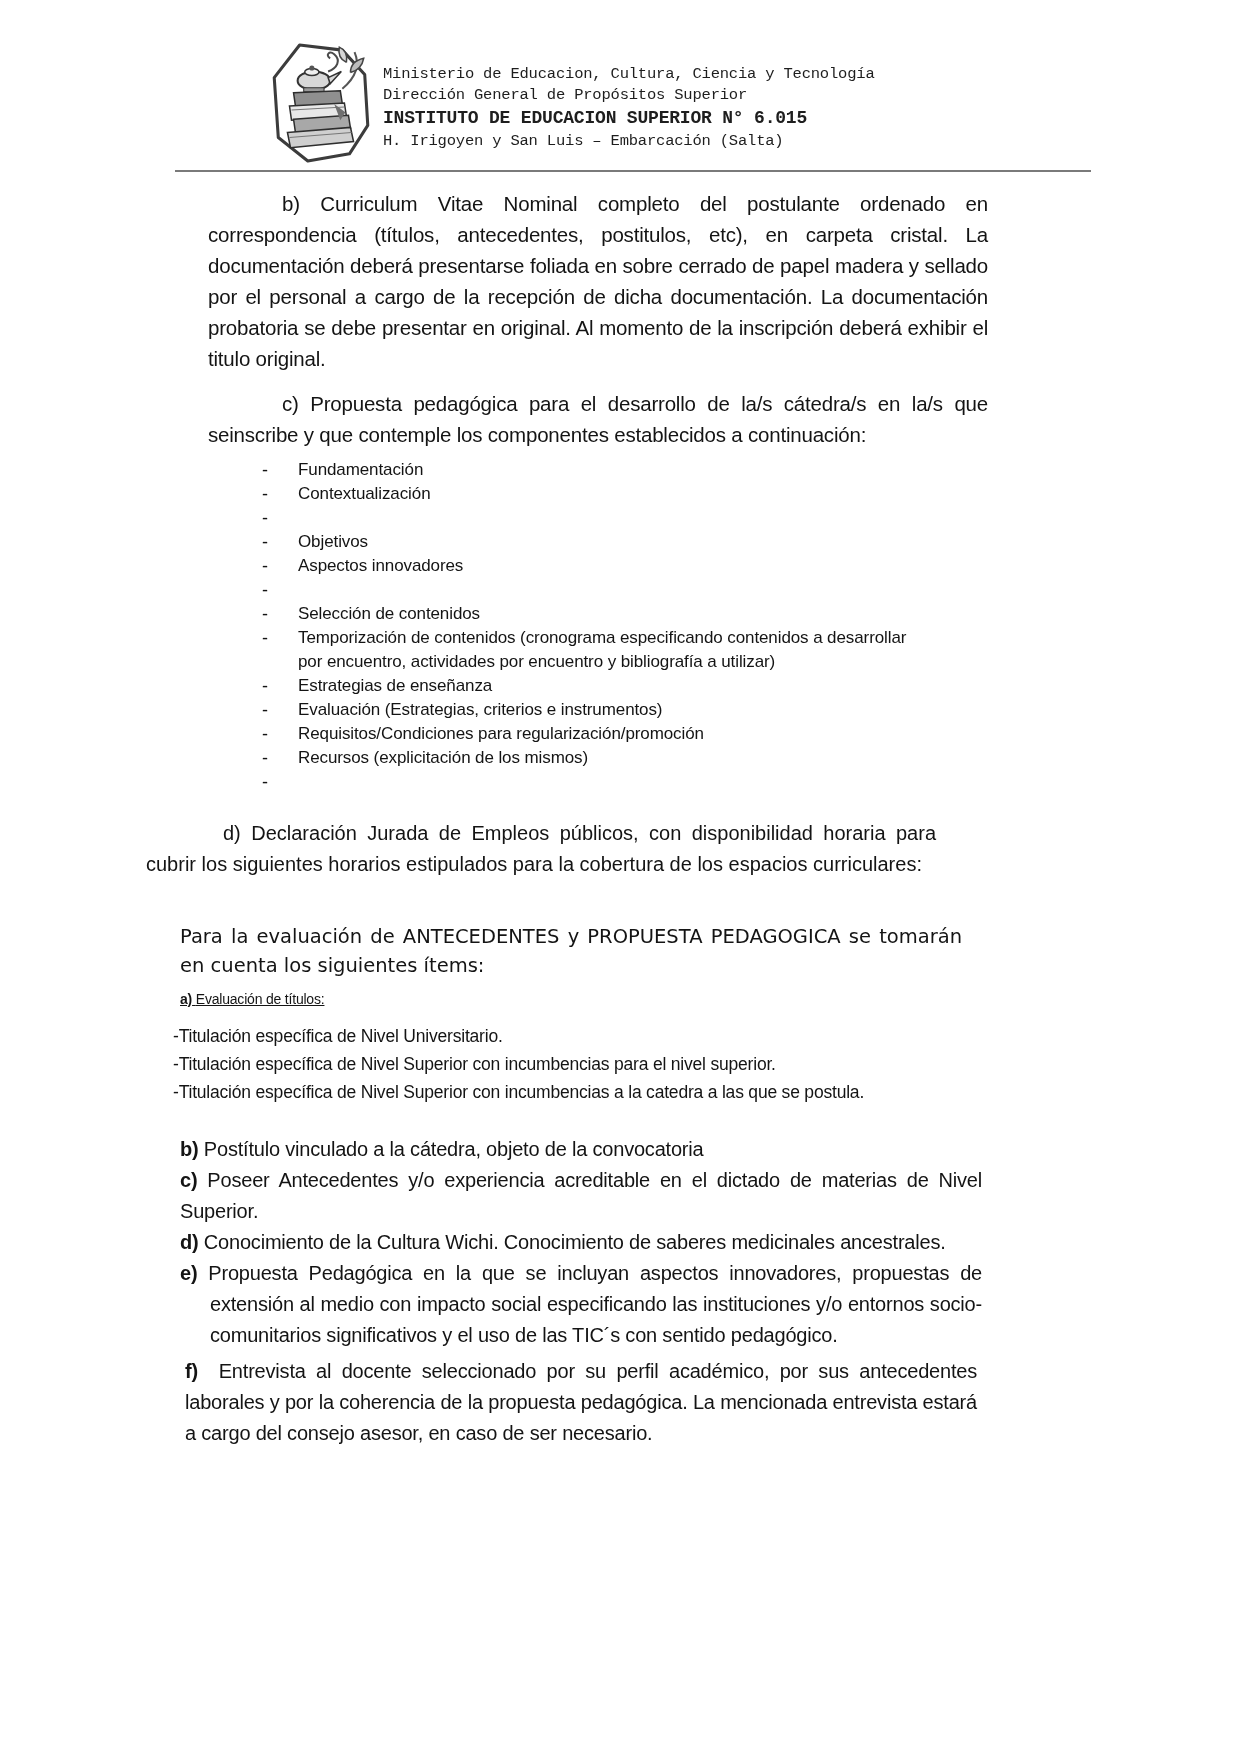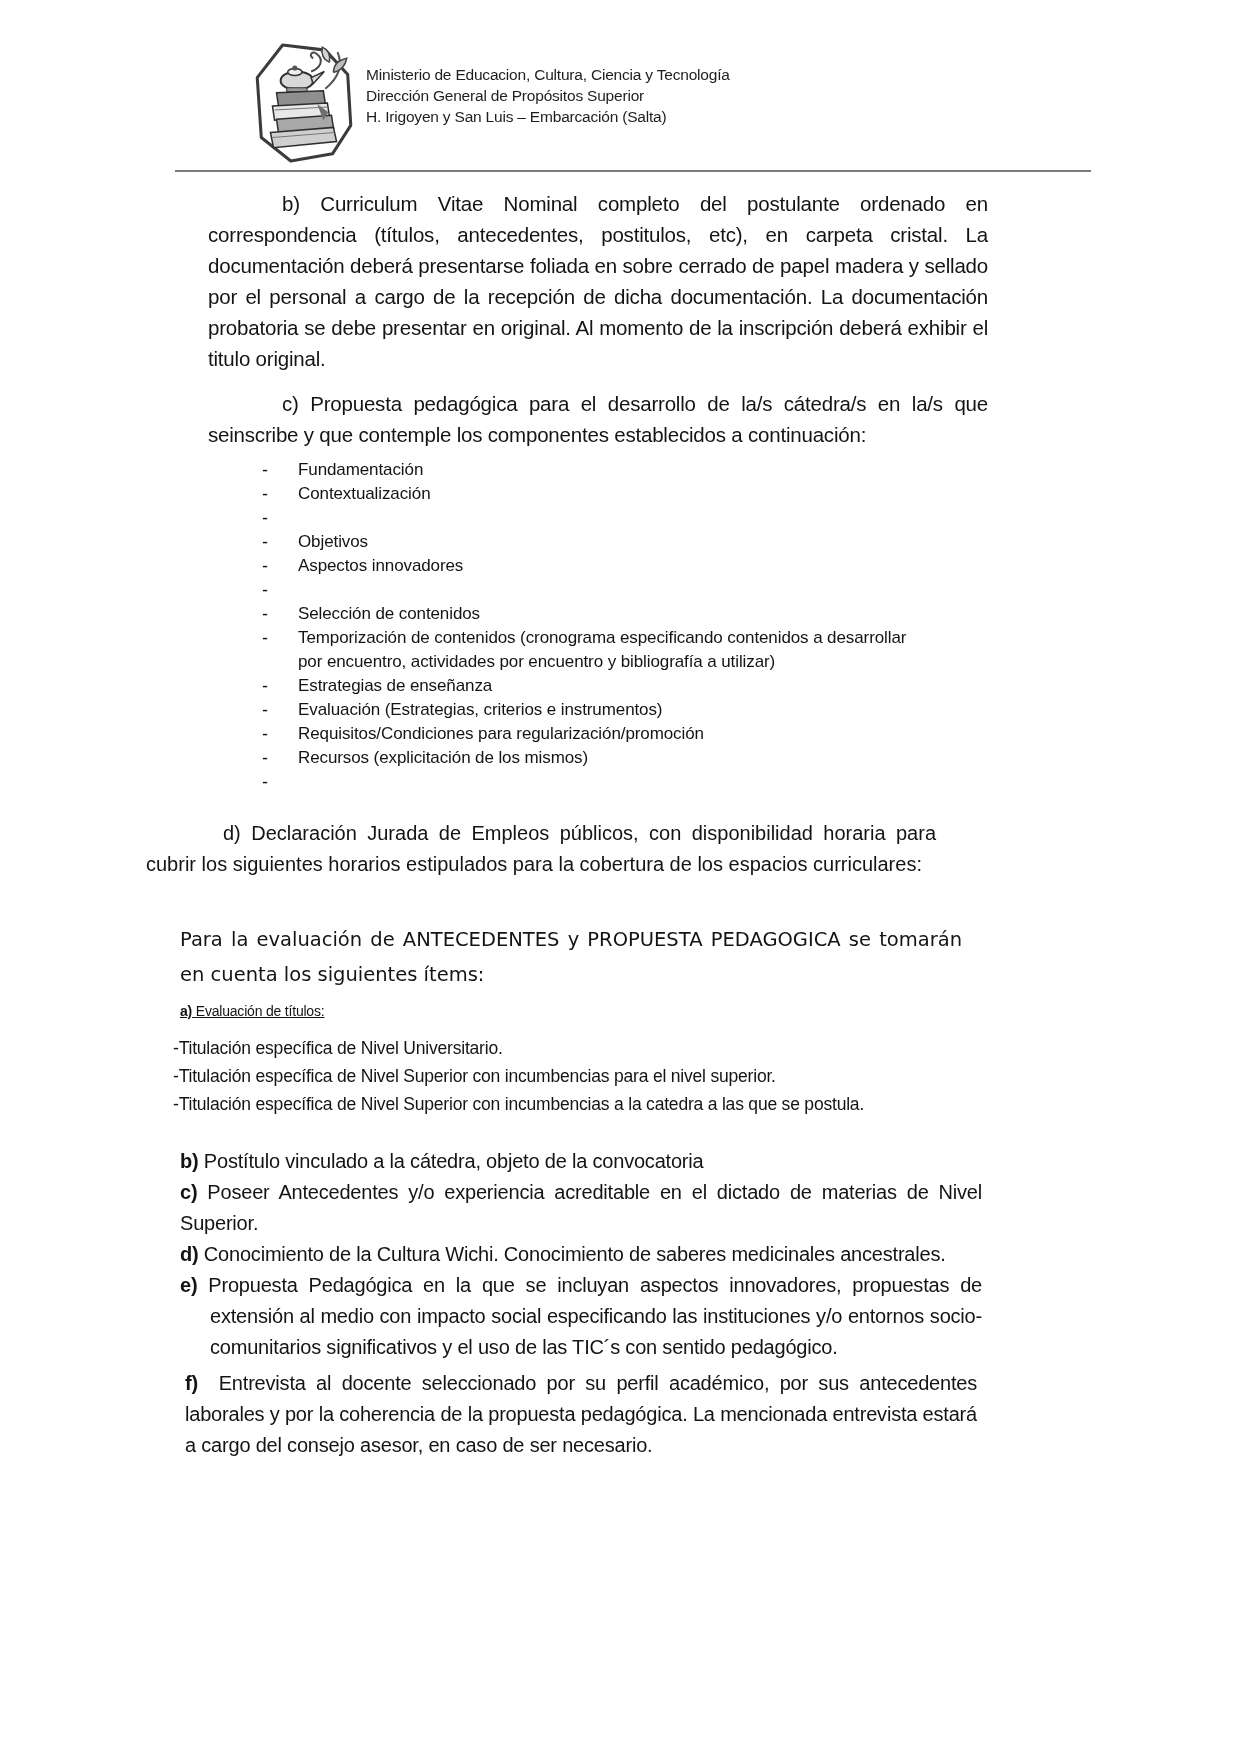--- a/index.html
+++ b/index.html
@@ -7,21 +7,21 @@
     position:relative;
     width:1241px; height:1755px;
     margin:0 auto;
     background:#ffffff;
     font-family:"Liberation Sans", sans-serif;
     color:#141414;
     overflow:hidden;
   }
 
   
-  .header { position:absolute; left:252px; top:42px; display:flex; }
+  .header { position:absolute; left:269px; top:42px; display:flex;font-family:Liberation Mono, monospace; }
   .logo-wrap { width:104px; height:122px; flex:none; }
   .logo-wrap svg { width:104px; height:122px; display:block; }
   .htext { margin-left:10px; padding-top:22px; color:#1e1e1e; }
   .h-line { font-size:15.5px; line-height:21px; letter-spacing:-0.2px; }
   .h-inst { font-size:18px; line-height:25px; font-weight:bold; letter-spacing:-0.2px; }
 
   .rule { position:absolute; left:175px; top:170px; width:916px; height:2px; }
 
   
   .content { position:absolute; left:146px; top:188px; width:940px; }
@@ -40,21 +40,21 @@
 
   .para-d {
     margin-top:24px; width:790px;
     font-size:20px; line-height:31px;
     text-align:justify; text-indent:77px;
   }
 
   .eval-intro {
     margin:42px 0 0 34px; width:782px;
     font-family:"DejaVu Sans", sans-serif;
-    font-size:19.5px; line-height:35px;
+    font-size:19.5px; line-height:29px;
     text-align:justify;
   }
 
   .item-a { margin:4px 0 8px 34px; font-size:14px; line-height:30px; letter-spacing:-0.2px;text-decoration:underline; }
   .item-a .lbl { font-weight:bold; }
 
   .titulaciones { margin:0 0 0 27px; font-size:17.5px; line-height:28px; letter-spacing:-0.2px; }
 
   .items { margin:28px 0 0 34px; width:802px; font-size:20px; line-height:31px; letter-spacing:-0.2px; }
   .item { text-align:justify; }
@@ -89,20 +89,21 @@
         <path d="M24,76 L78,72 L80,85 L26,90 Z" fill="#a8a8a8" stroke="#2e2e2e" stroke-width="1.5"></path>
         <path d="M18,89 L80,84 L83,98 L21,104 Z" fill="#cfcfcf" stroke="#2e2e2e" stroke-width="1.5"></path>
         <line x1="22" y1="67" x2="74" y2="64" stroke="#777" stroke-width="1"></line>
         <line x1="20" y1="94" x2="81" y2="89" stroke="#777" stroke-width="1"></line>
         <path d="M64,61 L70,77 L75,69" fill="#6f6f6f"></path>
       </svg>
     </div>
     <div class="htext">
       <div class="h-line">Ministerio de Educacion, Cultura, Ciencia y Tecnología</div>
       <div class="h-line">Dirección General de Propósitos Superior</div>
+      <div class="h-inst">INSTITUTO DE EDUCACION SUPERIOR N° 6.015</div>
       <div class="h-line">H. Irigoyen y San Luis – Embarcación (Salta)</div>
     </div>
   </div>
 
   <div class="rule" style="background: rgb(122, 122, 122);"></div>
 
   <div class="content">
 
     <p class="para-upper"><span>b)</span> <span>Curriculum Vitae Nominal completo del postulante ordenado en correspondencia (títulos, antecedentes, postitulos, etc), en carpeta cristal. La documentación deberá presentarse foliada en sobre cerrado de papel madera y sellado por el personal a cargo de la recepción de dicha documentación. La documentación probatoria se debe presentar en original. Al momento de la inscripción deberá exhibir el titulo original.</span></p>
 

